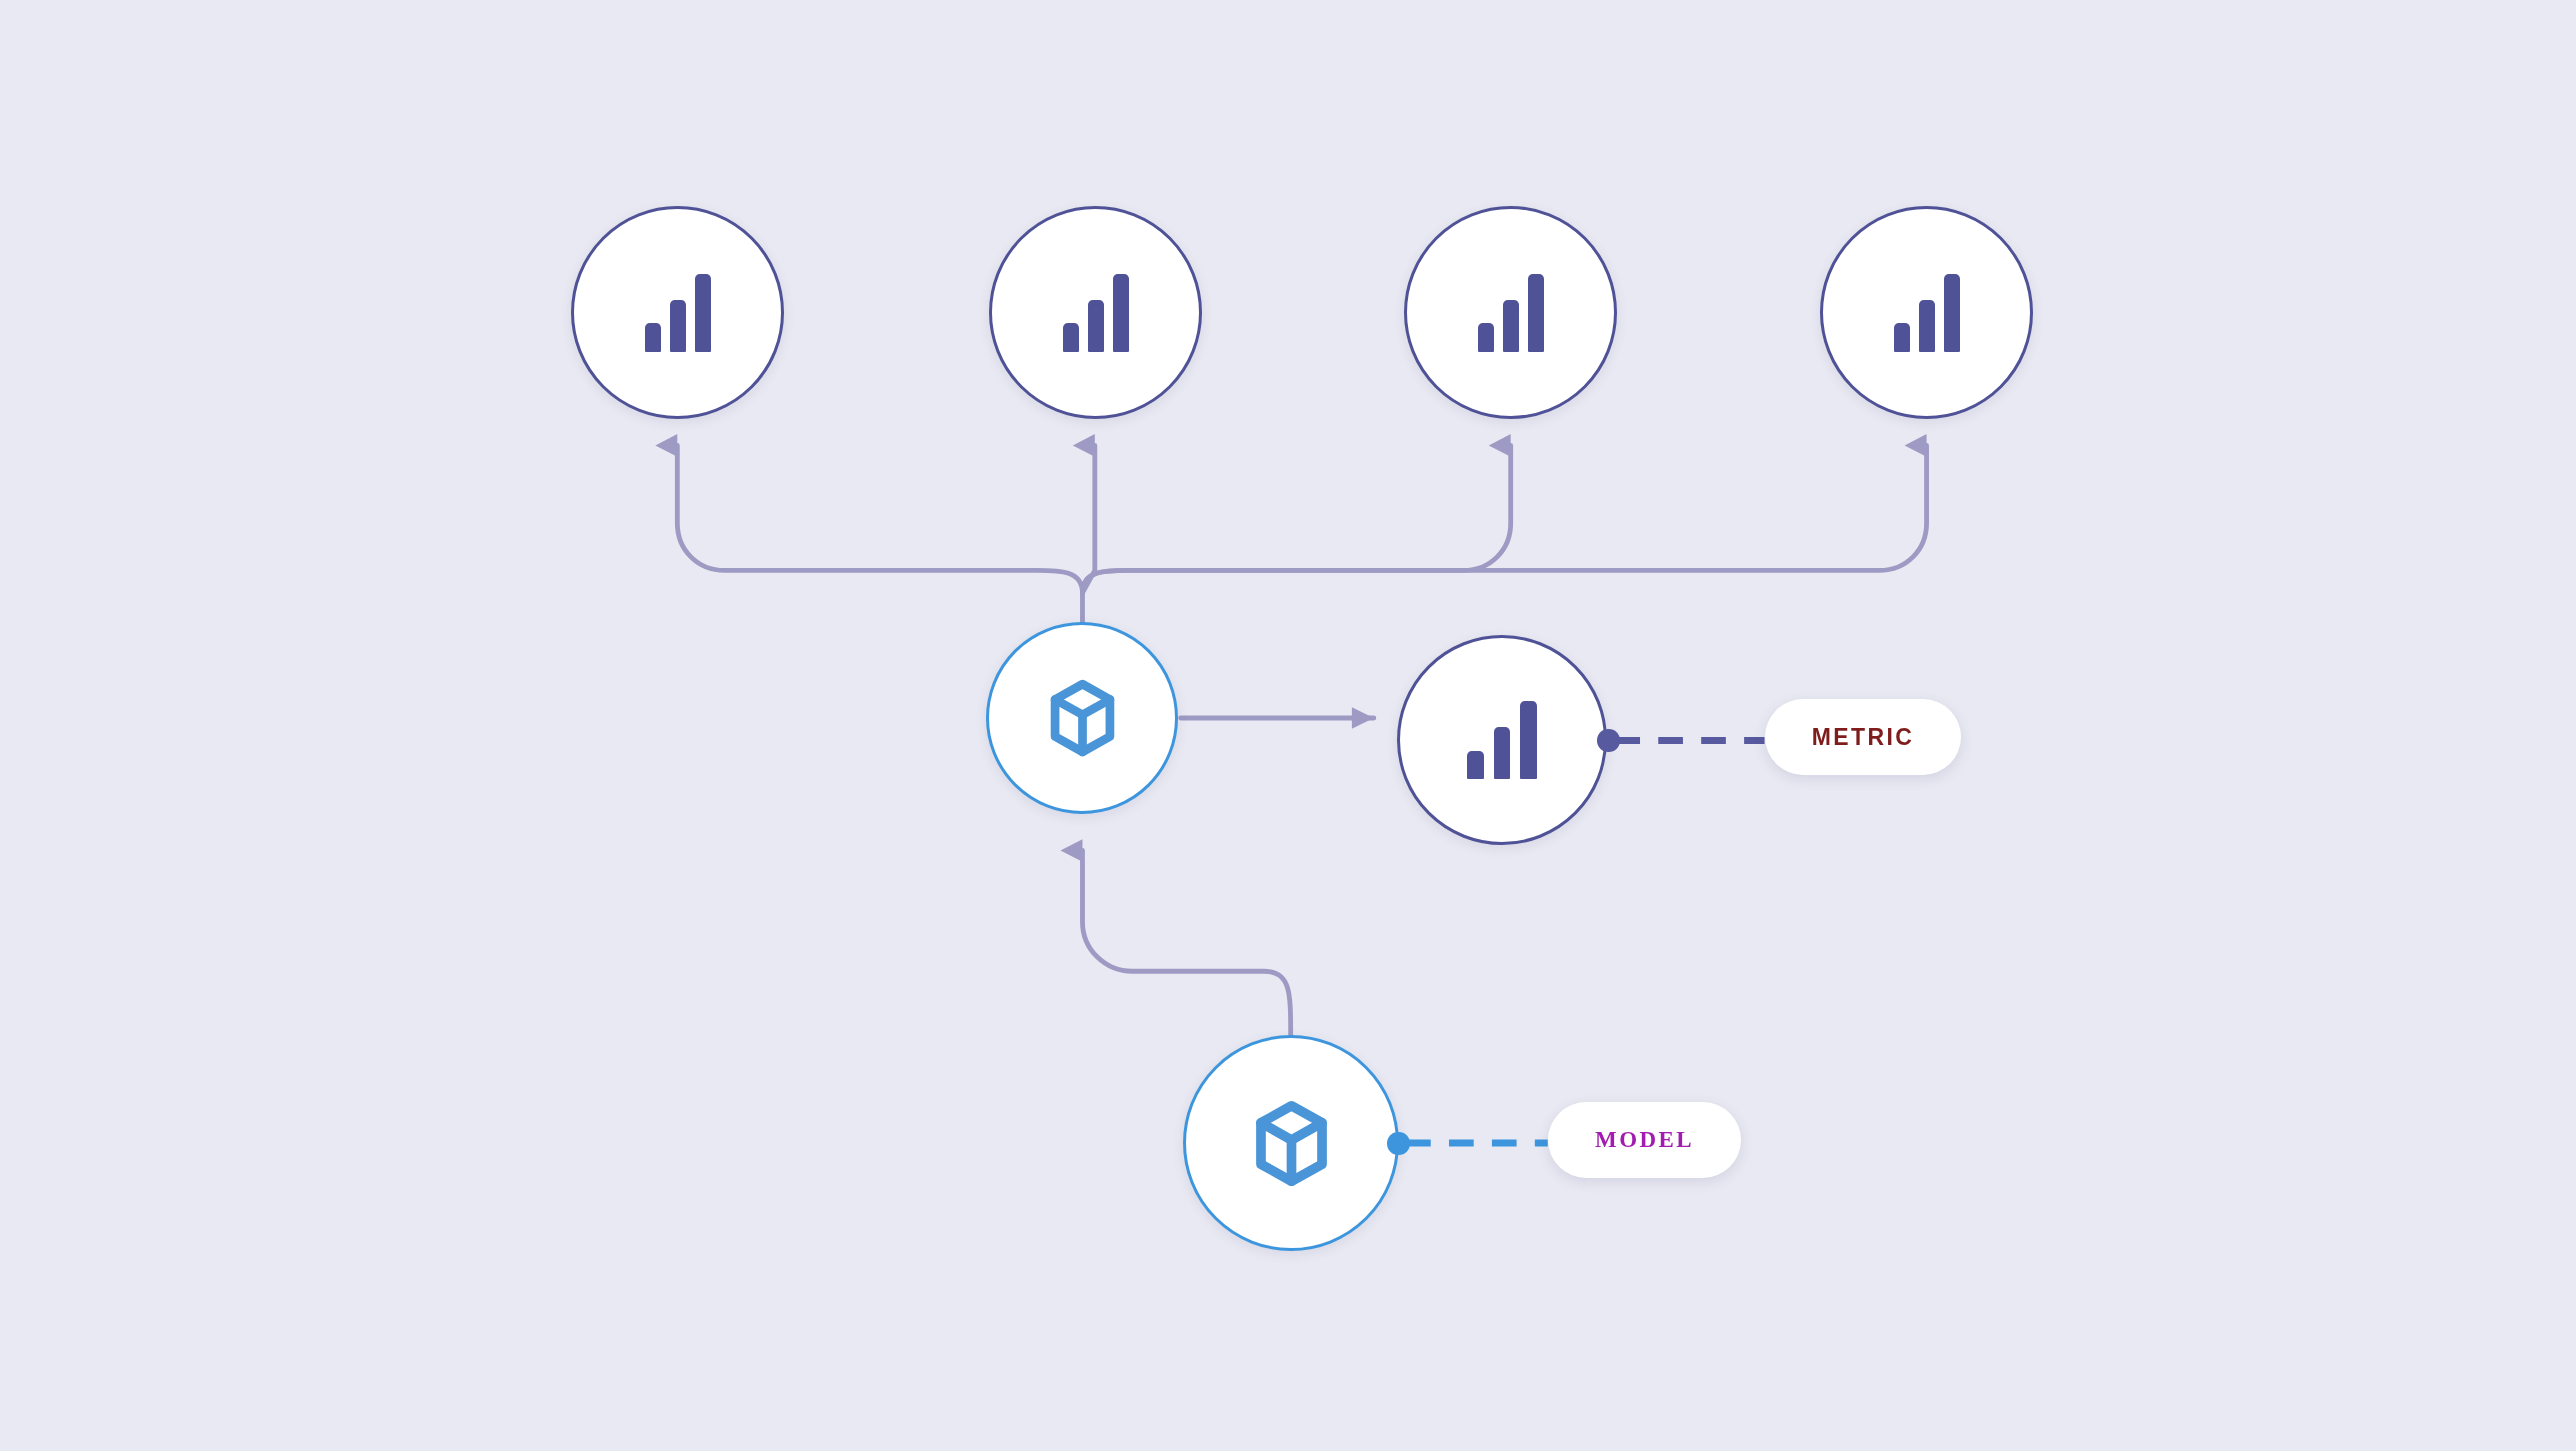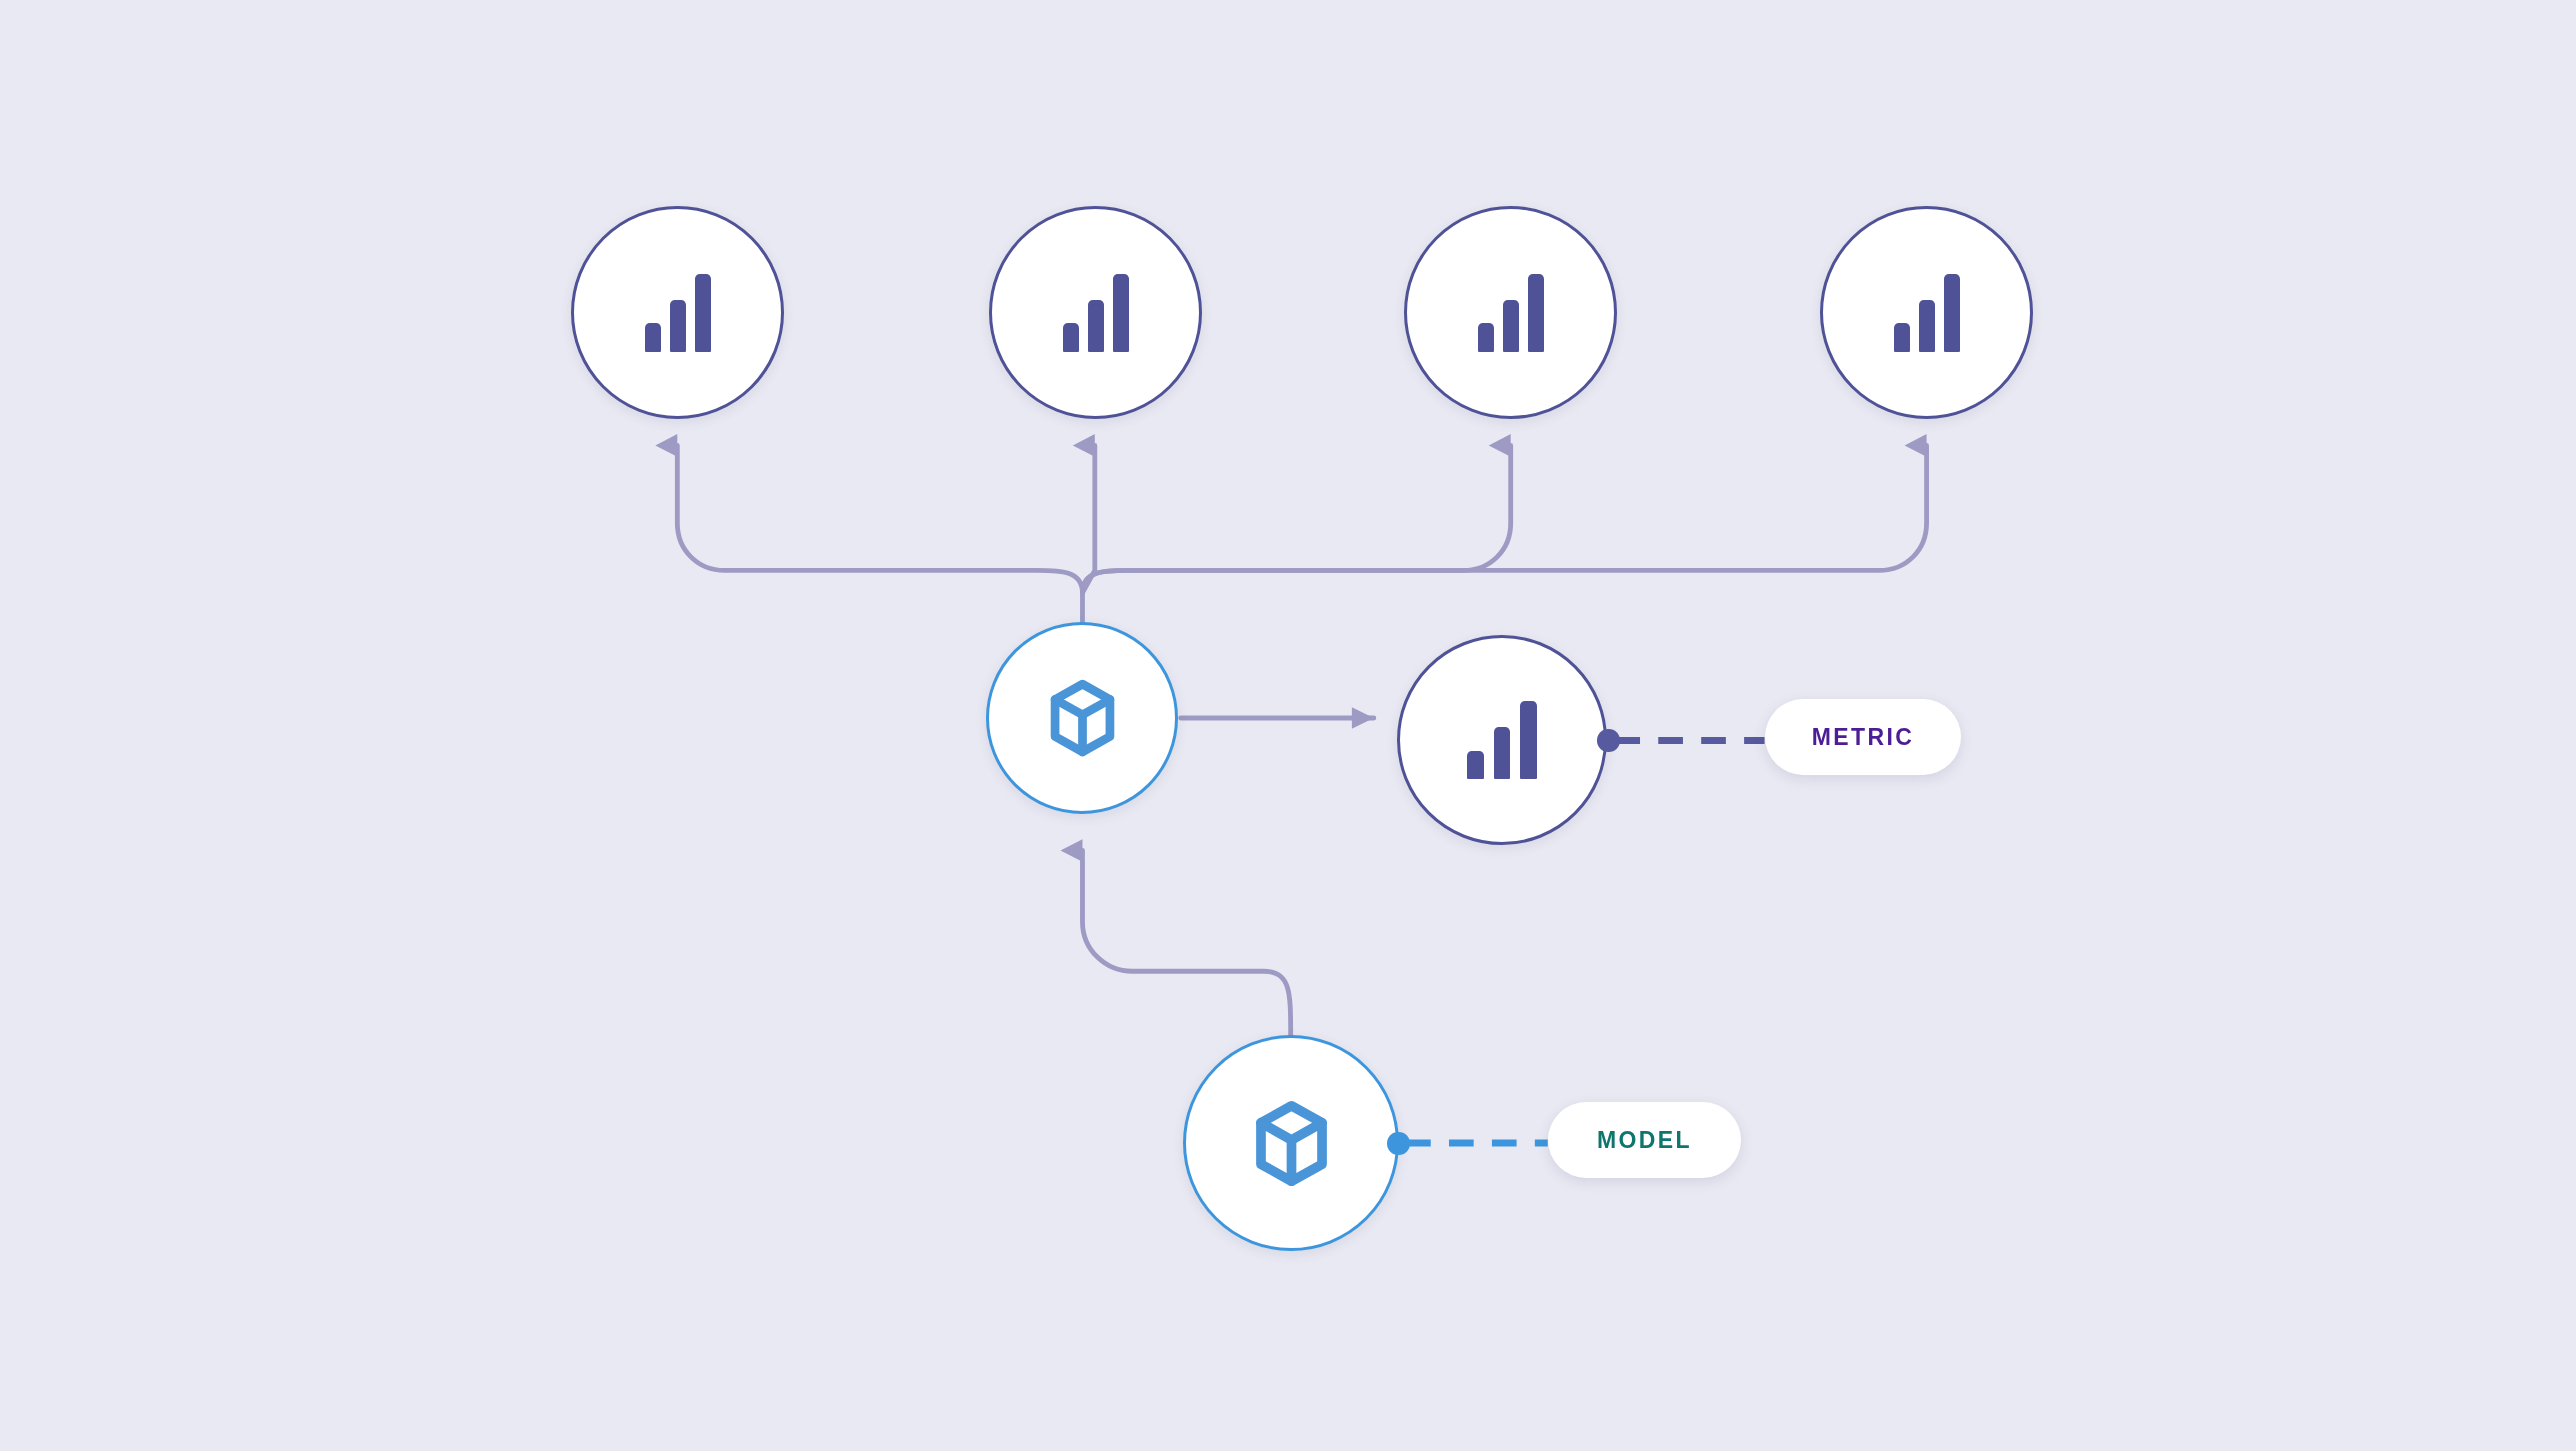--- a/index.html
+++ b/index.html
@@ -265,22 +265,22 @@
         <path d="M22 3 L39 12.5 V35.5 L22 45 L5 35.5 V12.5 Z" stroke="#4a95d8" stroke-width="5.4" stroke-linejoin="round" stroke-linecap="round"></path>
         <path d="M5 12.5 L22 22 L39 12.5" stroke="#4a95d8" stroke-width="5.4" stroke-linejoin="round" stroke-linecap="round"></path>
         <path d="M22 22 V45" stroke="#4a95d8" stroke-width="5.4" stroke-linejoin="round" stroke-linecap="round"></path>
       </svg>
     </span>
   </div>
 
   <div class="conn-dot metric-dot" style="background: rgb(87, 90, 158);"></div>
   <div class="conn-dot model-dot" style="background: rgb(61, 150, 221);"></div>
 
-  <div class="pill metric-pill" style="background: rgb(255, 255, 255); color: #4c1d95;">
+  <div class="pill metric-pill" style="background: rgb(255, 255, 255); color: #7f1d1d;">
     <span>METRIC</span>
   </div>
 
-  <div class="pill model-pill" style="background: rgb(255, 255, 255); color: #0f766e;">
+  <div class="pill model-pill" style="background: rgb(255, 255, 255); color: #a21caf; font-family: Liberation Serif, serif;">
     <span>MODEL</span>
   </div>
 
 </div>
 
 
 </body></html>

